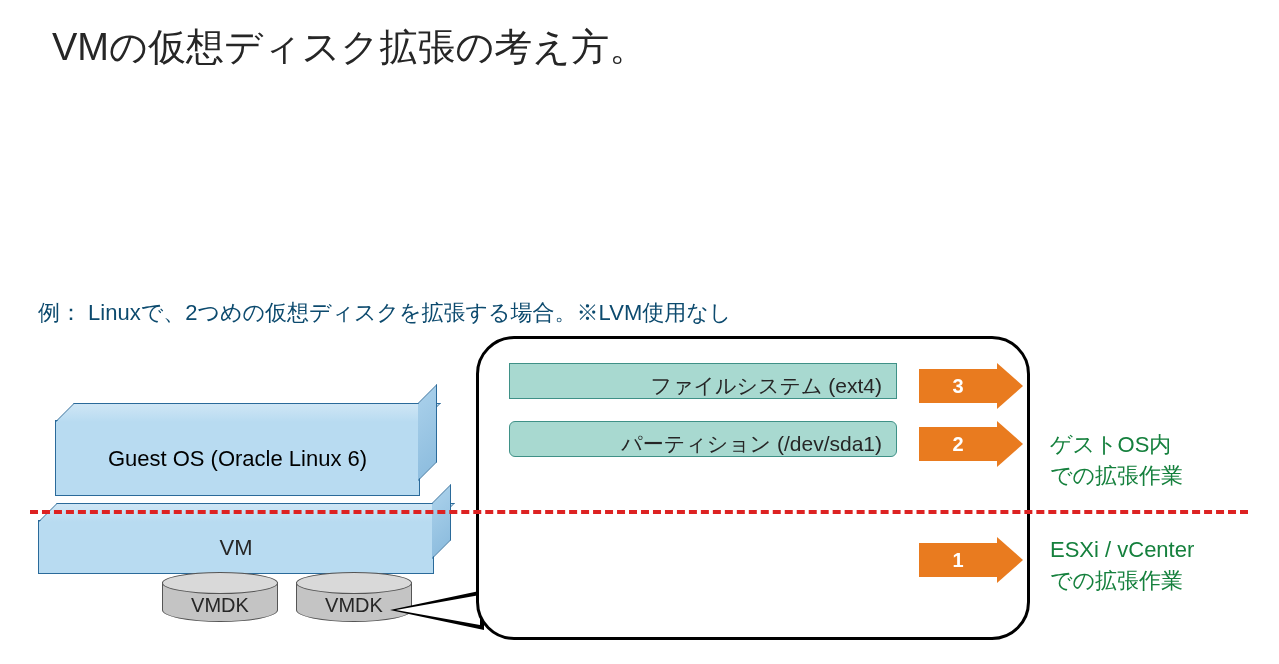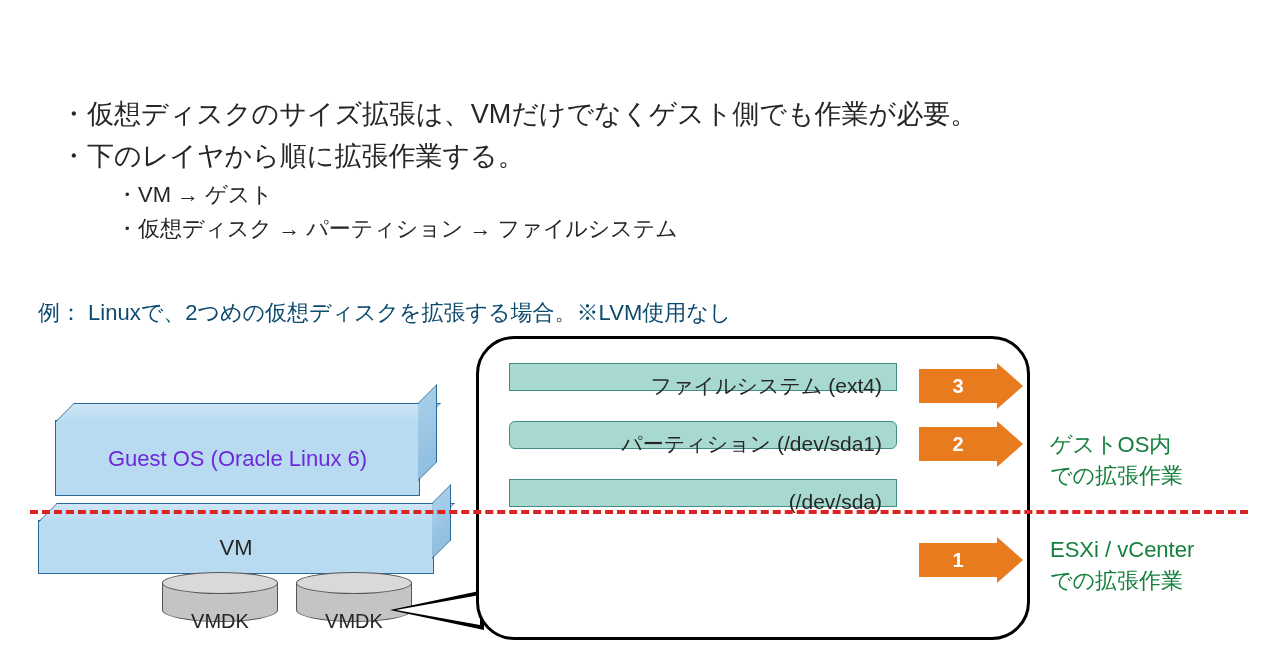--- a/index.html
+++ b/index.html
@@ -20,21 +20,21 @@
   .sub { font-size: 22px; margin-left: 56px; margin-top: 4px; }
   .example-note {
     position: absolute; left: 38px; top: 298px; font-size: 22px; color: #0c4a6e;
   }
   
   .guest-os {
     position: absolute; left: 55px; top: 420px;
     width: 365px; height: 76px;
     background: #b8dbf1; border: 1px solid #2a6a9a;
     text-align: center; line-height: 76px;
-    font-size: 22px; color: #6d28d9;
+    font-size: 22px; color: #000000;
   }
   .guest-os::before {
     content: ""; position: absolute; left: -1px; top: -18px;
     width: 365px; height: 18px;
     background: linear-gradient(#cfe6f5,#b8dbf1);
     border: 1px solid #2a6a9a; border-bottom: none;
     transform: skewX(-45deg); transform-origin: left bottom;
   }
   .guest-os::after {
     content: ""; position: absolute; right: -18px; top: -18px;
@@ -73,38 +73,38 @@
   .cyl-body {
     position: absolute; left:0; top:10px; width:100%; height:40px;
     background: #c4c4c4; border:1px solid #555;
     border-radius: 0 0 58px 58px / 0 0 12px 12px;
   }
   .cyl-top {
     position: absolute; left:0; top:0; width:100%; height:22px;
     background: #d9d9d9; border:1px solid #555; border-radius: 50%;
   }
   .cyl-label {
-    position: absolute; width:100%; text-align:center; top:38px;
+    position: absolute; width:100%; text-align:center; top:22px;
     font-size:20px; color:#262626;
   }
   
   .redline {
     position: absolute; left: 30px; top: 510px; width: 1218px; height: 0;
     border-top: 4px dashed #d22; z-index: 5;
   }
   
   .panel {
     position: absolute; left: 476px; top: 336px;
     width: 554px; height: 304px;
     border: 3px solid #000; border-radius: 38px;
     background: #fff;
   }
   .layer {
     position: absolute; left: 30px;
-    width: 388px; height: 28px;
+    width: 388px; height: 36px;
     background: #a8d9d0; border: 1px solid #3f9187;
     text-align: right; line-height: 44px; font-size: 21px; color: #262626;
     padding-right: 14px;
   }
   .l3 { top: 24px; }
   .l2 { top: 82px; border-radius: 6px; }
   .l1b { top: 140px; }
   .l1 { top: 198px; }
   .arrow {
     position: absolute; left: 440px; width: 104px; height: 34px;
@@ -142,27 +142,22 @@
     border-top: 15px solid transparent;
     border-bottom: 15px solid transparent;
     border-right: 84px solid #fff;
   }
   .bullet-dot::before { content: "・"; }
 </style>
 </head>
 <body>
 
 <div class="slide">
+  <div class="title">VMの仮想ディスク拡張の考え方。</div>
 
-  <div class="bullets">
-    <div class="b1 bullet-dot">仮想ディスクのサイズ拡張は、VMだけでなくゲスト側でも作業が必要。</div>
-    <div class="b1 bullet-dot">下のレイヤから順に拡張作業する。</div>
-    <div class="sub bullet-dot">VM → ゲスト</div>
-    <div class="sub bullet-dot">仮想ディスク → パーティション → ファイルシステム</div>
-  </div>
 
   <div class="example-note">例： Linuxで、2つめの仮想ディスクを拡張する場合。※LVM使用なし</div>
 
   <div class="guest-os">Guest OS (Oracle Linux 6)</div>
   <div class="vm-box">VM</div>
   <div class="cyl cyl1">
     <div class="cyl-body"></div>
       <div class="cyl-top"></div>
     <div class="cyl-label">VMDK</div>
   </div>
@@ -170,21 +165,20 @@
     <div class="cyl-body"></div>
       <div class="cyl-top"></div>
     <div class="cyl-label">VMDK</div>
   </div>
 
   <div class="tail"></div>
 
   <div class="panel">
     <div class="layer l3">ファイルシステム (ext4)</div>
     <div class="layer l2">パーティション (/dev/sda1)</div>
-    <div class="layer l1b">(/dev/sda)</div>
 
     <div class="arrow a3">
       <div class="shaft">3</div>
       <div class="head"></div>
     </div>
     <div class="arrow a2">
       <div class="shaft">2</div>
       <div class="head"></div>
     </div>
     <div class="arrow a1">

